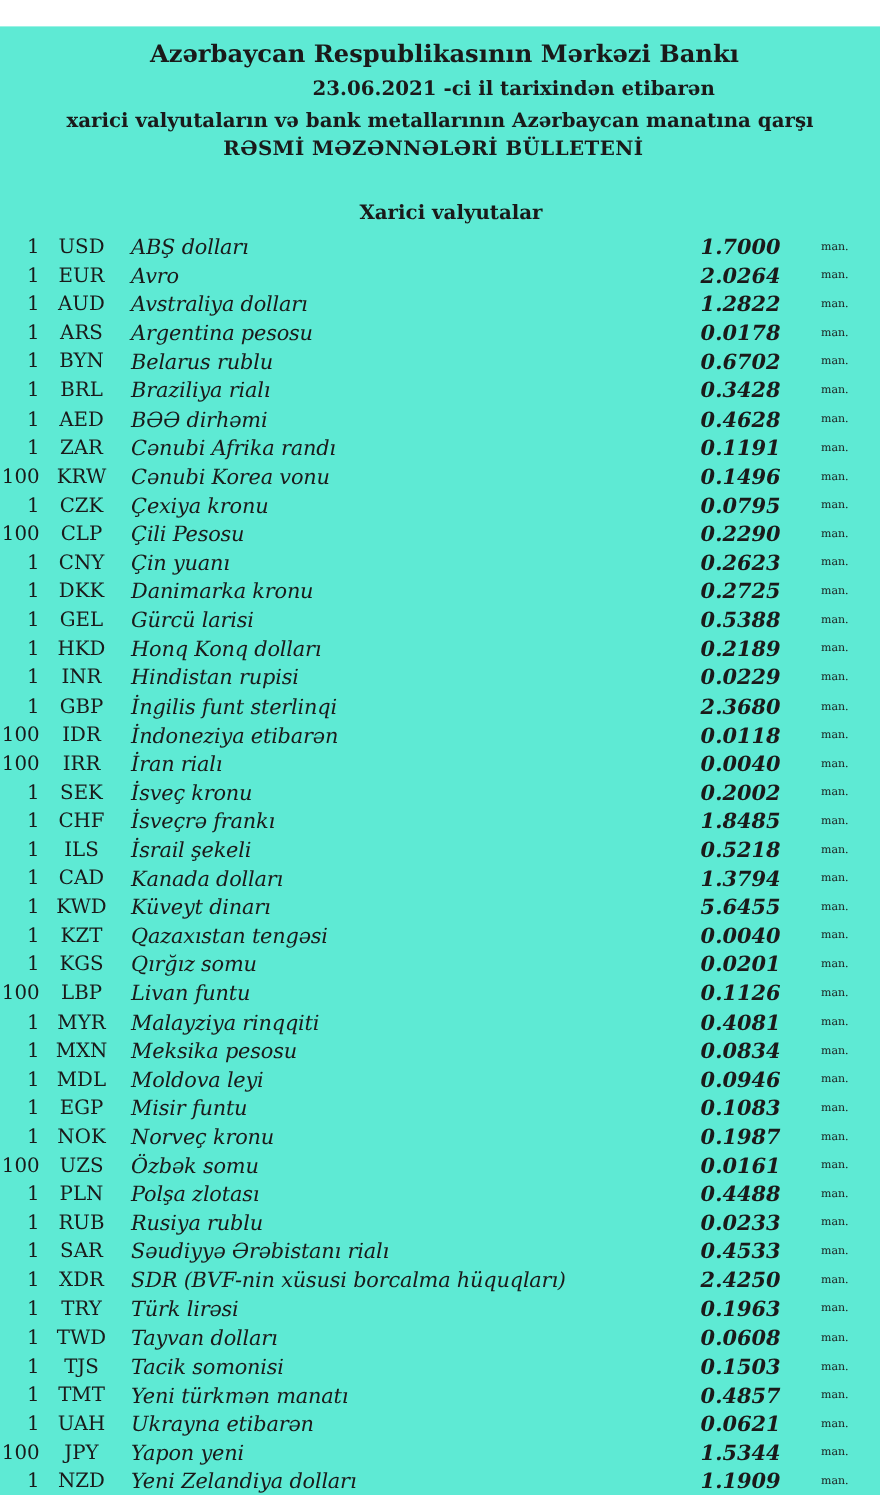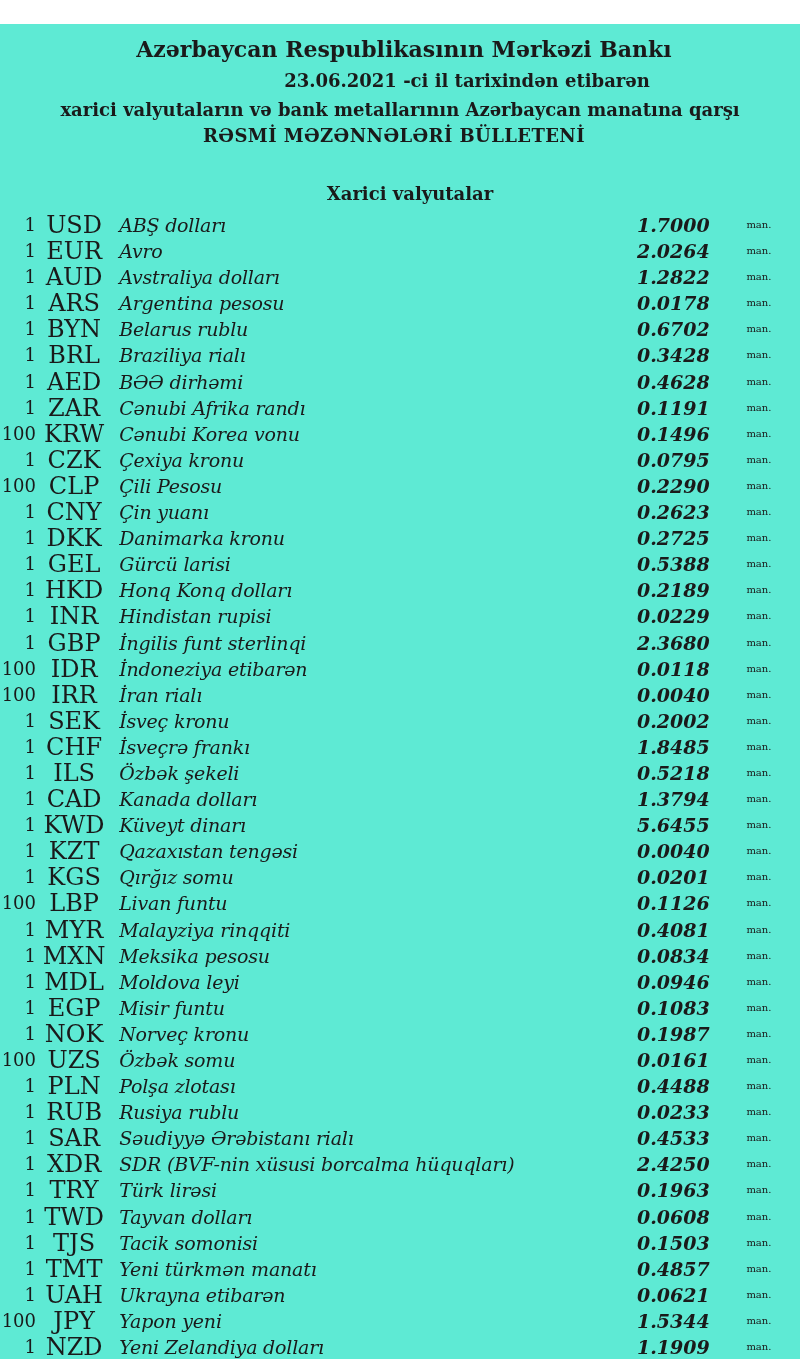--- a/index.html
+++ b/index.html
@@ -38,21 +38,21 @@
     white-space: nowrap;
   }
   .cell {
     display: inline-block;
     box-sizing: border-box;
     line-height: 26.1px;
     vertical-align: baseline;
     overflow: hidden;
   }
   .qty  { width: 36px;  text-align: right;  font-size: 18px; }
-  .code { width: 66px;  text-align: center; font-size: 24px; }
+  .code { width: 66px;  text-align: center; font-size: 18px; }
   .name { width: 501px; text-align: left;   font-size: 19px; padding-left: 7px; letter-spacing: -0.2px; font-style: italic; }
   .rate { width: 110px; text-align: center;  font-size: 19px; font-weight: bold; font-style: italic; }
   .unit { width: 57px;  text-align: left;   font-size: 10px; padding-left: 13px; }
 </style>
 </head>
 <body>
 
 <div class="page">
   <div class="hline title">Azərbaycan Respublikasının Mərkəzi Bankı</div>
   <div class="hline date-line">23.06.2021 -ci il tarixindən etibarən</div>
@@ -225,21 +225,21 @@
     <span class="cell qty">1</span>
     <span class="cell code">CHF</span>
     <span class="cell name">İsveçrə frankı</span>
     <span class="cell rate">1.8485</span>
     <span class="cell unit">man.</span>
   </div>
 
   <div class="row">
     <span class="cell qty">1</span>
     <span class="cell code">ILS</span>
-    <span class="cell name">Özbək şekeli</span>
+    <span class="cell name">İsrail şekeli</span>
     <span class="cell rate">0.5218</span>
     <span class="cell unit">man.</span>
   </div>
 
   <div class="row">
     <span class="cell qty">1</span>
     <span class="cell code">CAD</span>
     <span class="cell name">Kanada dolları</span>
     <span class="cell rate">1.3794</span>
     <span class="cell unit">man.</span>

